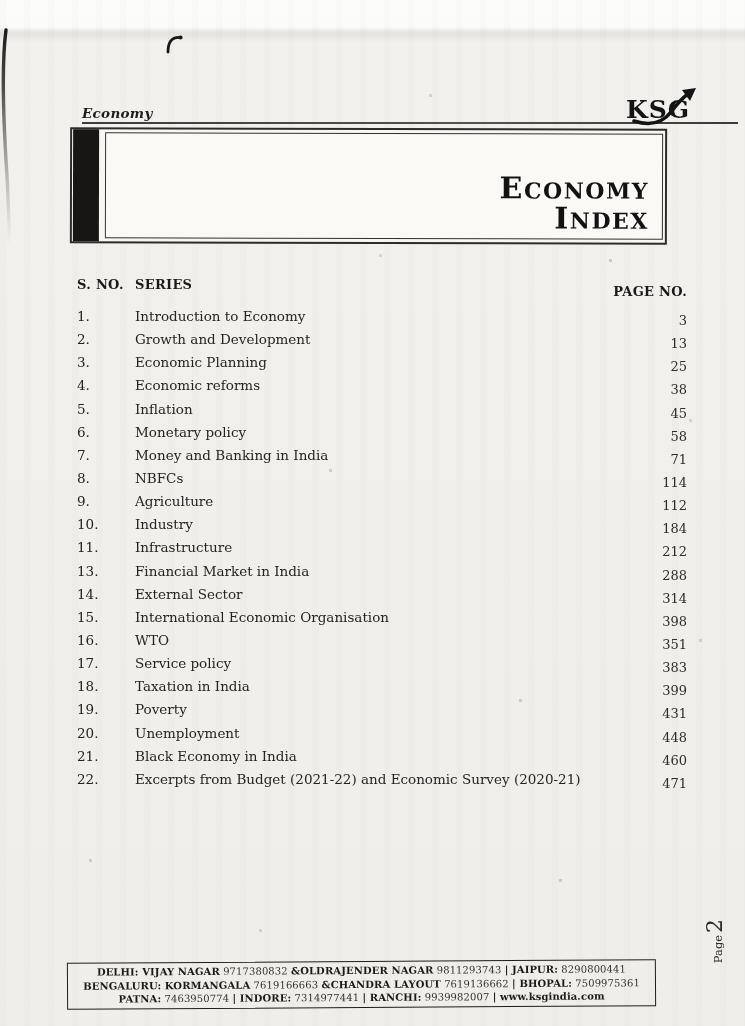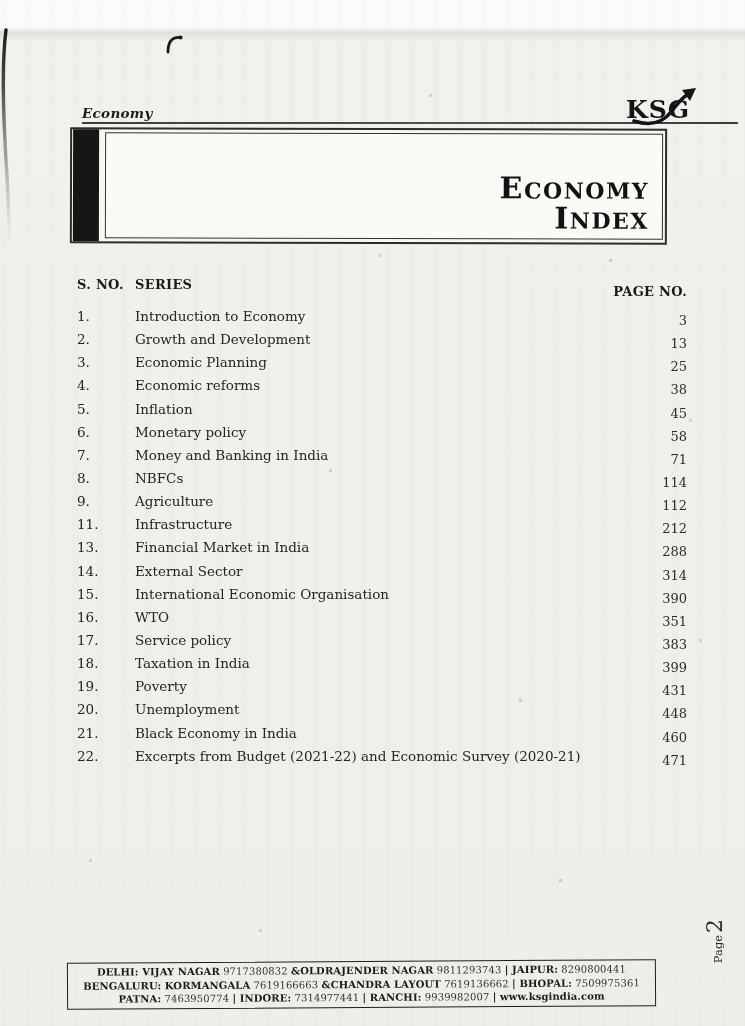--- a/index.html
+++ b/index.html
@@ -180,38 +180,43 @@
         <div class="cell-sno">8.</div>
         <div class="cell-series">NBFCs</div>
         <div class="cell-page">114</div>
       </div>
       <div class="trow">
         <div class="cell-sno">9.</div>
         <div class="cell-series">Agriculture</div>
         <div class="cell-page">112</div>
       </div>
       <div class="trow">
+        <div class="cell-sno">10.</div>
+        <div class="cell-series">Industry</div>
+        <div class="cell-page">184</div>
+      </div>
+      <div class="trow">
         <div class="cell-sno">11.</div>
         <div class="cell-series">Infrastructure</div>
         <div class="cell-page">212</div>
       </div>
       <div class="trow">
         <div class="cell-sno">13.</div>
         <div class="cell-series">Financial Market in India</div>
         <div class="cell-page">288</div>
       </div>
       <div class="trow">
         <div class="cell-sno">14.</div>
         <div class="cell-series">External Sector</div>
         <div class="cell-page">314</div>
       </div>
       <div class="trow">
         <div class="cell-sno">15.</div>
         <div class="cell-series">International Economic Organisation</div>
-        <div class="cell-page">390</div>
+        <div class="cell-page">398</div>
       </div>
       <div class="trow">
         <div class="cell-sno">16.</div>
         <div class="cell-series">WTO</div>
         <div class="cell-page">351</div>
       </div>
       <div class="trow">
         <div class="cell-sno">17.</div>
         <div class="cell-series">Service policy</div>
         <div class="cell-page">383</div>

